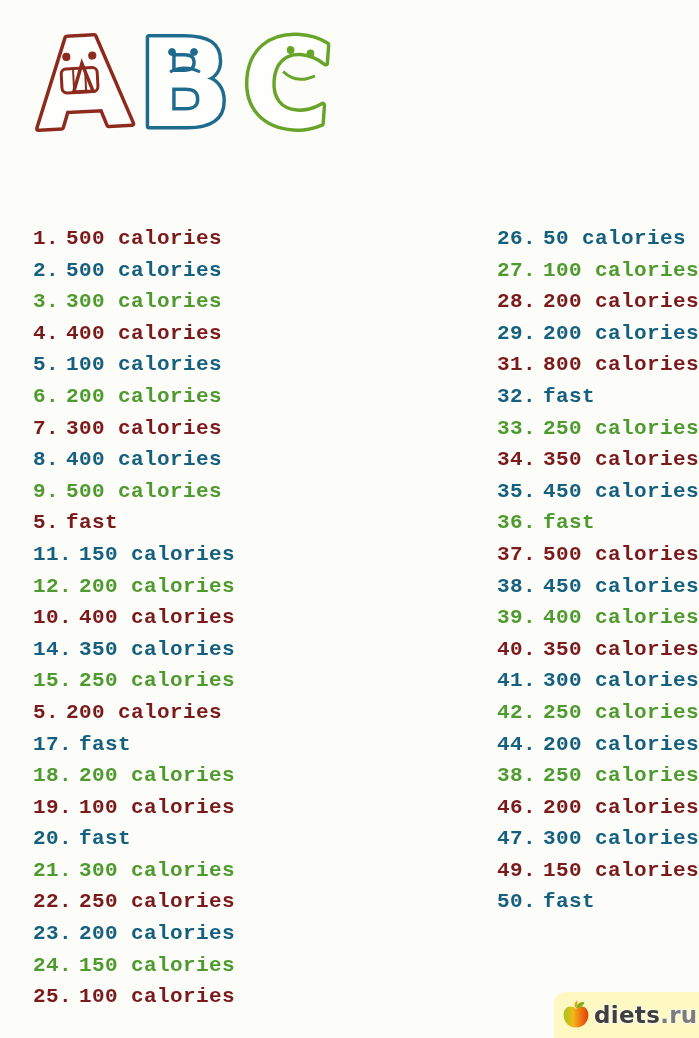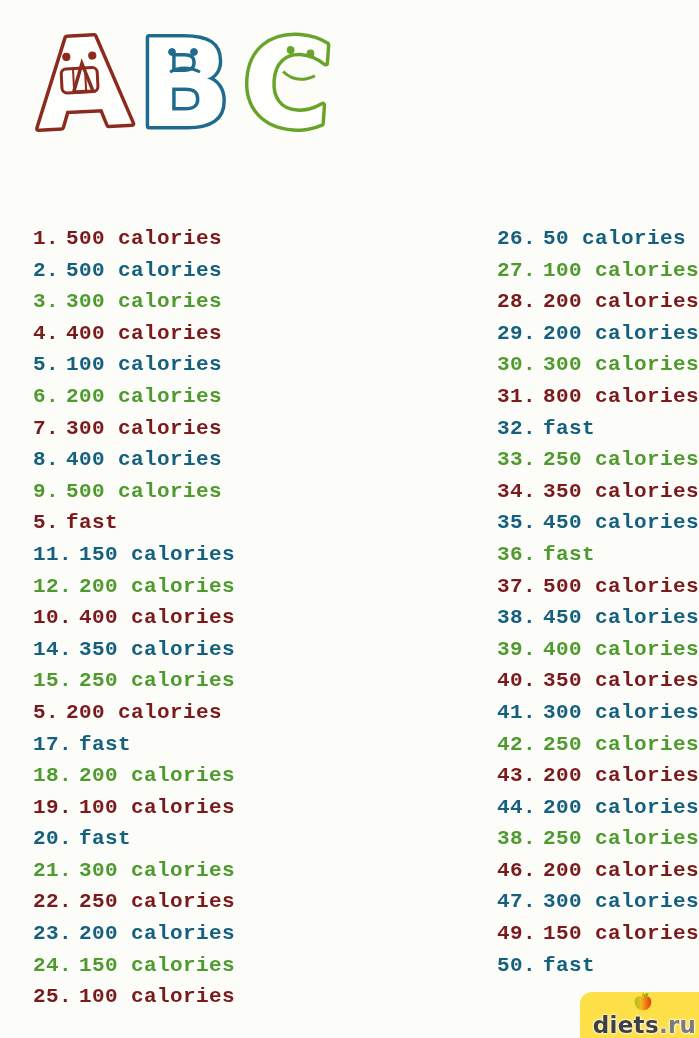--- a/index.html
+++ b/index.html
@@ -38,28 +38,27 @@
   #col-right { left: 497px; }
   .row { height: 31.6px; line-height: 31.6px; white-space: nowrap; }
   .row .num { margin-right: 7px; }
   .c-red   { color: var(--red); }
   .c-blue  { color: var(--blue); }
   .c-green { color: var(--green); }
   
   #logo-card {
     position: absolute;
     right: 0; bottom: 0;
-    width: 119px; height: 46px;
-    background: #fde047;
+    width: 145px; height: 46px;
+    background: #fef9c3;
     border-top-left-radius: 12px;
     display: flex;
     align-items: center;
     padding-left: 7px;
     box-sizing: border-box;
-    flex-direction: column;
   }
   #logo-card .brand {
     font-size: 23px;
     font-weight: 700;
     margin-left: 3px;
     color: #3f3f3f;
     text-shadow: 0 0 2px #fff, 0 0 2px #fff, 0 0 3px #fff;
     letter-spacing: 0.3px;
   }
   #logo-card .brand .suffix {
@@ -118,34 +117,32 @@
     <div class="row c-red"><span class="num">22.</span><span>250 calories</span></div>
     <div class="row c-blue"><span class="num">23.</span><span>200 calories</span></div>
     <div class="row c-green"><span class="num">24.</span><span>150 calories</span></div>
     <div class="row c-red"><span class="num">25.</span><span>100 calories</span></div>
   </div>
 <div id="col-right" class="col">
     <div class="row c-blue"><span class="num">26.</span><span>50 calories</span></div>
     <div class="row c-green"><span class="num">27.</span><span>100 calories</span></div>
     <div class="row c-red"><span class="num">28.</span><span>200 calories</span></div>
     <div class="row c-blue"><span class="num">29.</span><span>200 calories</span></div>
-    <div class="row c-green"><span class="num">30.</span><span>300 calories</span></div>
     <div class="row c-red"><span class="num">31.</span><span>800 calories</span></div>
     <div class="row c-blue"><span class="num">32.</span><span>fast</span></div>
     <div class="row c-green"><span class="num">33.</span><span>250 calories</span></div>
     <div class="row c-red"><span class="num">34.</span><span>350 calories</span></div>
     <div class="row c-blue"><span class="num">35.</span><span>450 calories</span></div>
     <div class="row c-green"><span class="num">36.</span><span>fast</span></div>
     <div class="row c-red"><span class="num">37.</span><span>500 calories</span></div>
     <div class="row c-blue"><span class="num">38.</span><span>450 calories</span></div>
     <div class="row c-green"><span class="num">39.</span><span>400 calories</span></div>
     <div class="row c-red"><span class="num">40.</span><span>350 calories</span></div>
     <div class="row c-blue"><span class="num">41.</span><span>300 calories</span></div>
     <div class="row c-green"><span class="num">42.</span><span>250 calories</span></div>
-    <div class="row c-red"><span class="num">43.</span><span>200 calories</span></div>
     <div class="row c-blue"><span class="num">44.</span><span>200 calories</span></div>
     <div class="row c-green"><span class="num">38.</span><span>250 calories</span></div>
     <div class="row c-red"><span class="num">46.</span><span>200 calories</span></div>
     <div class="row c-blue"><span class="num">47.</span><span>300 calories</span></div>
     <div class="row c-red"><span class="num">49.</span><span>150 calories</span></div>
     <div class="row c-blue"><span class="num">50.</span><span>fast</span></div>
   </div>
 
 <div id="logo-card">
   <svg width="30" height="30" viewBox="0 0 34 34" aria-hidden="true">

